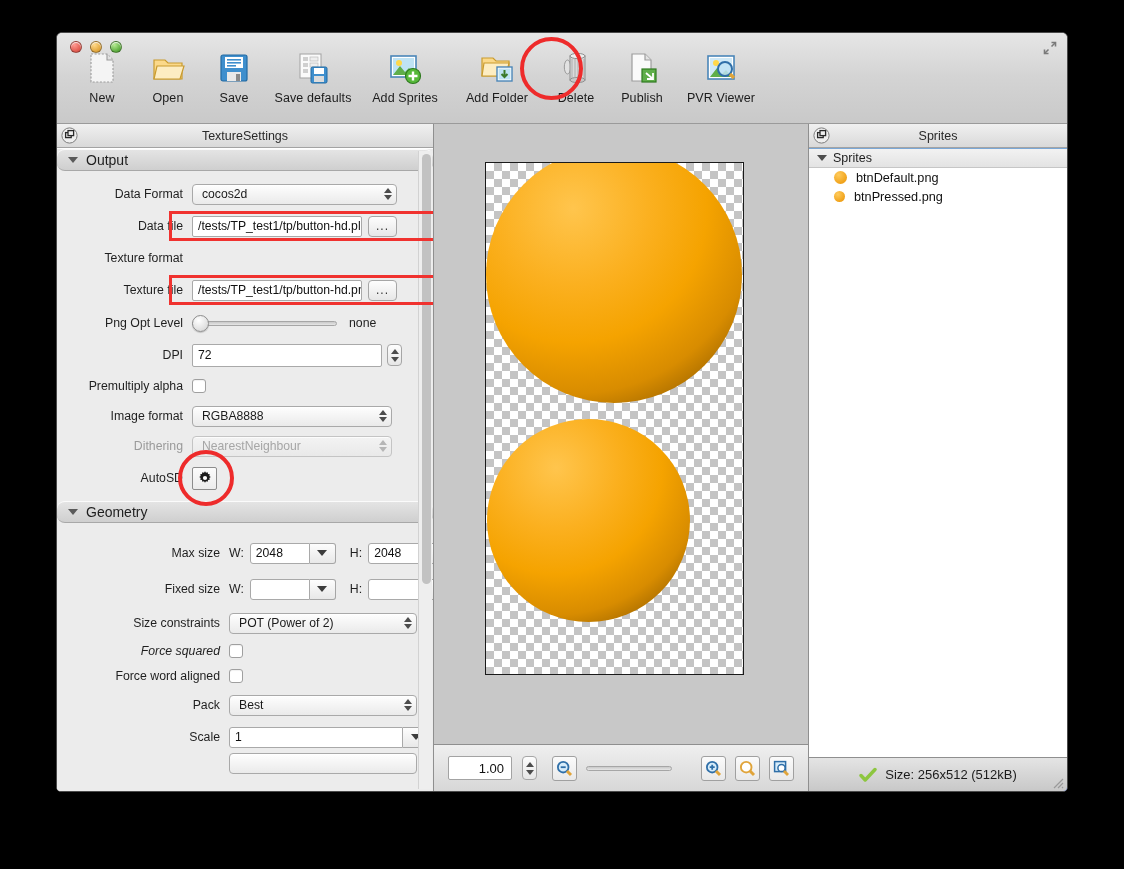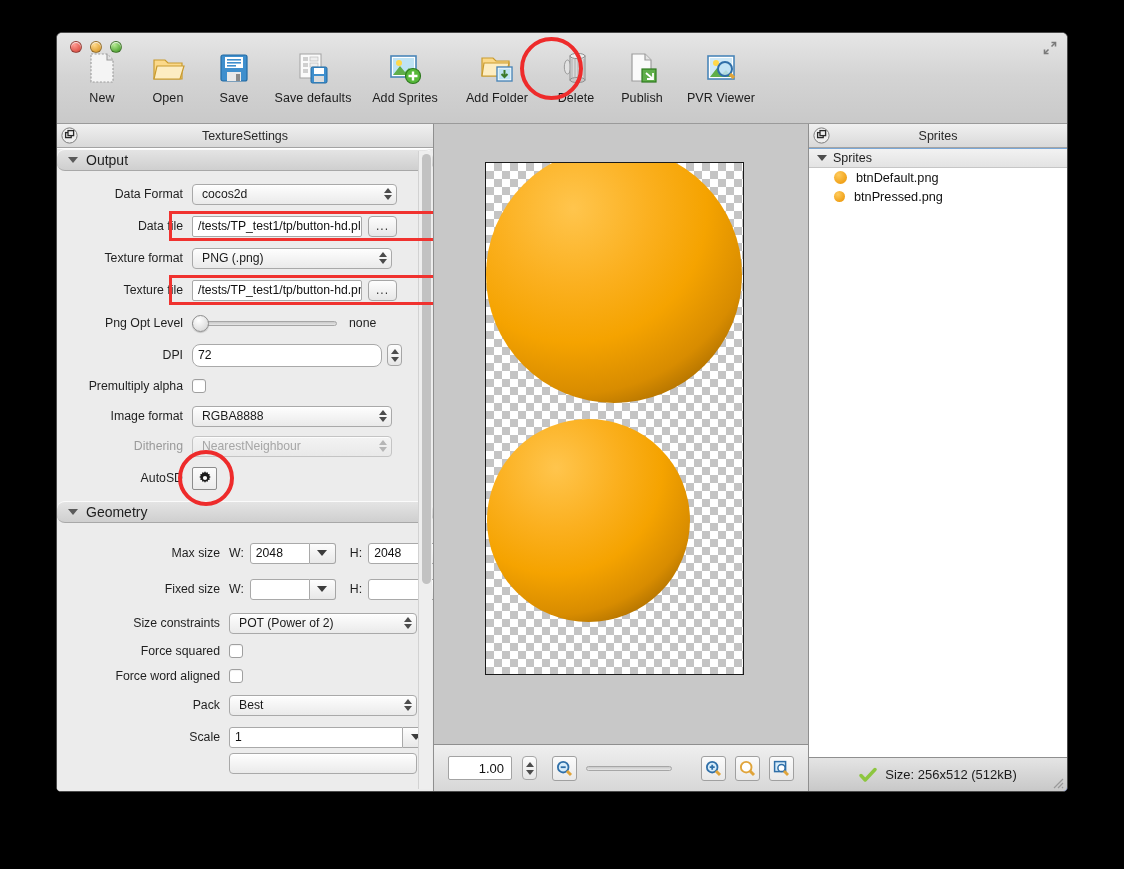--- a/index.html
+++ b/index.html
@@ -534,27 +534,20 @@
               <div class="rlabel">Data file</div>
               <div class="txt" style="width:170px;">
                 <span>/tests/TP_test1/tp/button-hd.plist</span>
               </div>
               <div class="dots-btn">...</div>
               <div class="annot-rect" style="left:112px; top:2px; width:295px; height:30px;"></div>
             </div>
 
             <div class="row">
               <div class="rlabel">Texture format</div>
-              <div class="combo" style="width:200px;">
-                <span>PNG (.png)</span>
-                <span class="updn">
-                  <i class="ar-up"></i>
-                    <i class="ar-dn"></i>
-                </span>
-              </div>
             </div>
 
             <div class="row" style="height:34px;">
               <div class="rlabel">Texture file</div>
               <div class="txt" style="width:170px;">
                 <span>/tests/TP_test1/tp/button-hd.png</span>
               </div>
               <div class="dots-btn">...</div>
               <div class="annot-rect" style="left:112px; top:2px; width:295px; height:30px;"></div>
             </div>
@@ -563,21 +556,21 @@
               <div class="rlabel">Png Opt Level</div>
               <div class="slider" style="width:145px;">
                 <div class="track"></div>
                 <div class="knob" style="left:0px;"></div>
               </div>
               <div style="margin-left:12px;font-size:12.3px;color:#1f1f1f;">none</div>
             </div>
 
             <div class="row" style="height:32px;">
               <div class="rlabel">DPI</div>
-              <div class="txt" style="width:190px;height:23px;border-radius:8px;">
+              <div class="txt" style="width:190px;height:23px;">
                 <span>72</span>
               </div>
               <div class="stepper">
                 <i class="ar-up"></i>
                   <i class="ar-dn"></i>
               </div>
             </div>
 
             <div class="row">
               <div class="rlabel">Premultiply alpha</div>
@@ -665,21 +658,21 @@
               <div class="rlabel">Size constraints</div>
               <div class="combo" style="width:203px;">
                 <span>POT (Power of 2)</span>
                 <span class="updn">
                   <i class="ar-up"></i>
                     <i class="ar-dn"></i>
                 </span>
               </div>
             </div>
 
-            <div class="row" style="height:24px;">
+            <div class="row" style="height:24px;font-style:italic;">
               <div class="rlabel">Force squared</div>
               <div class="chk"></div>
             </div>
 
             <div class="row" style="height:26px;">
               <div class="rlabel">Force word aligned</div>
               <div class="chk"></div>
             </div>
 
             <div class="row" style="height:32px;">

